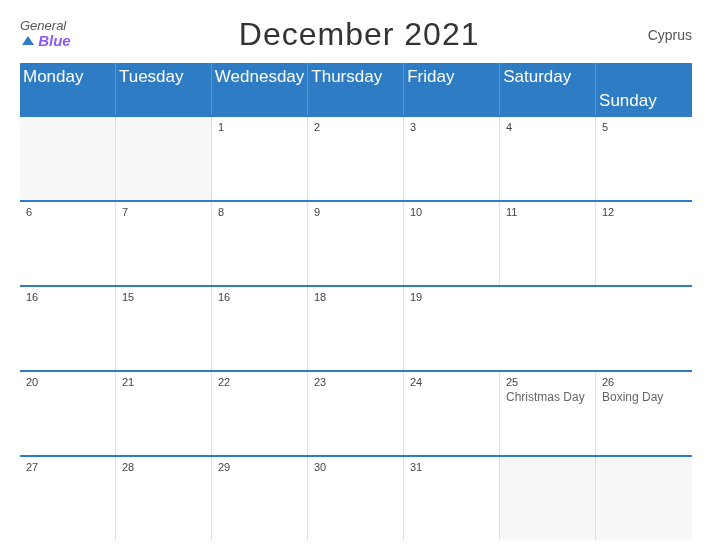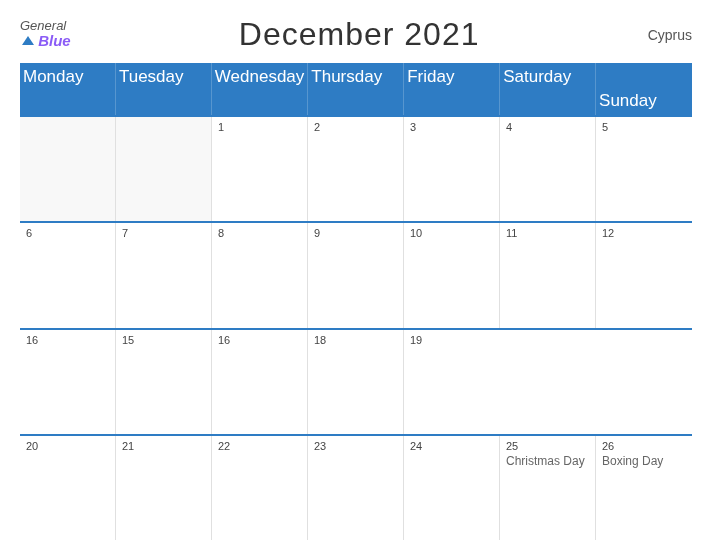--- a/index.html
+++ b/index.html
@@ -232,15 +232,34 @@
         <div class="day-cell">
           <span class="day-num">25</span>
           <span class="holiday">Christmas Day</span>
         </div>
         <div class="day-cell">
           <span class="day-num">26</span>
           <span class="holiday">Boxing Day</span>
         </div>
       </div>
 
+      <div class="week-row">
+        <div class="day-cell">
+            <span class="day-num">27</span>
+          </div>
+        <div class="day-cell">
+            <span class="day-num">28</span>
+          </div>
+        <div class="day-cell">
+            <span class="day-num">29</span>
+          </div>
+        <div class="day-cell">
+            <span class="day-num">30</span>
+          </div>
+        <div class="day-cell">
+            <span class="day-num">31</span>
+          </div>
+        <div class="day-cell empty"></div>
+        <div class="day-cell empty"></div>
+      </div>
     </div>
   </div>
 </div>
 
 </body></html>

